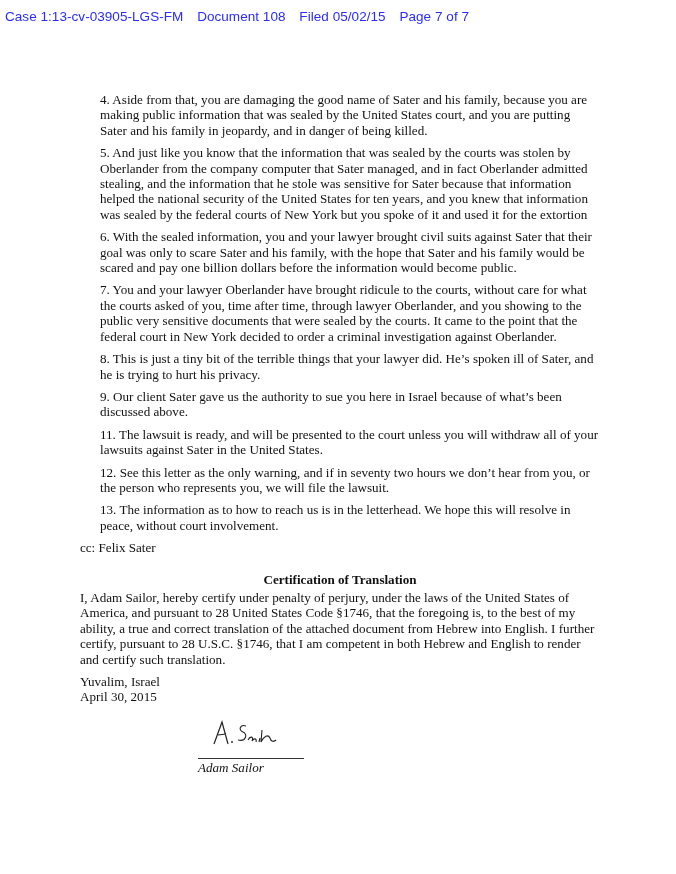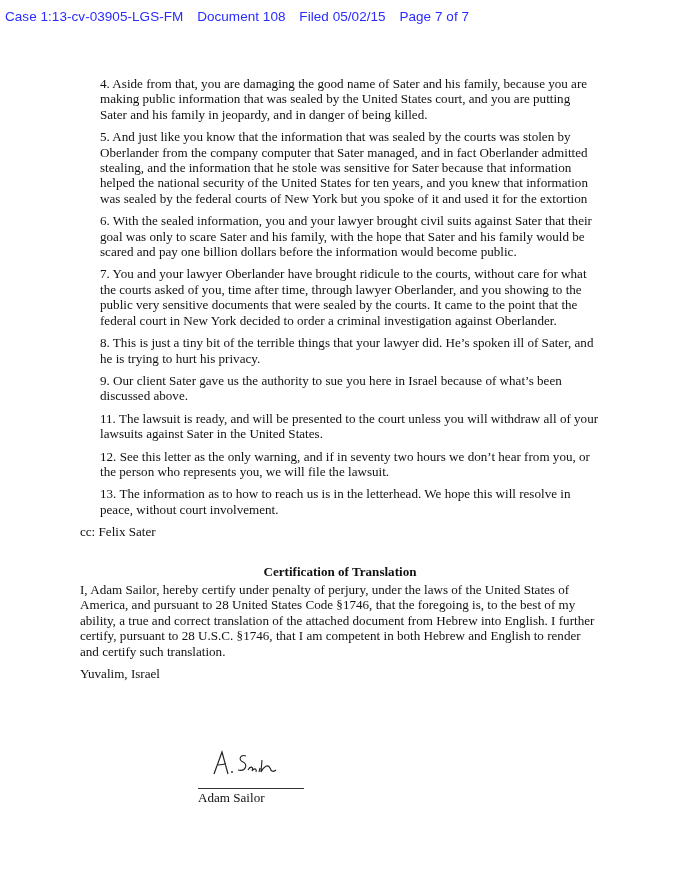--- a/index.html
+++ b/index.html
@@ -4,31 +4,31 @@
 <style>
   html, body { margin: 0; padding: 0; background: #ffffff; }
   body { width: 676px; height: 874px; position: relative; overflow: hidden; }
   .header {
     position: absolute; top: 9px; left: 0; width: 676px; text-align: left;
     font-family: "Liberation Sans", sans-serif; font-size: 13.5px; color: #2b2bff;
     letter-spacing: 0.05px;
   }
   .header span { margin: 0 5px; }
   .doc {
-    position: absolute; left: 80px; top: 76px; width: 520px;
+    position: absolute; left: 80px; top: 92px; width: 520px;
     font-family: "Liberation Serif", serif; font-size: 13.1px; line-height: 15.4px; color: #111;
   }
   .items { padding-left: 20px; }
   .item { margin: 0 0 7px 0; }
   .sig-line { margin: 12px 0 0 0; }
   .cc { margin: 6px 0 0 0; }
-  .cert-title { text-align: center; font-weight: bold; margin: 24px 0 0 0; }
+  .cert-title { text-align: center; font-weight: bold; margin: 16px 0 0 0; }
   .cert-body { margin: 3px 0 0 0; }
   .place { margin: 7px 0 0 0; }
-  .signature-block { position: absolute; left: 198px; top: 748px; width: 110px; }
+  .signature-block { position: absolute; left: 198px; top: 718px; width: 110px; font-style: italic; }
   .signature { height: 32px; position: relative; }
   .signature svg { position: absolute; left: 12px; top: 0; }
   .sig-rule { border-top: 1px solid #333; width: 106px; margin-top: 8px; }
   .signer { font-family: "Liberation Serif", serif; font-size: 13.1px; color: #111; margin-top: 1px; }
 </style>
 </head>
 <body>
 
 <div class="header">
   <span>Case 1:13-cv-03905-LGS-FM</span>
@@ -46,20 +46,21 @@
     <p class="item">8.   This is just a tiny bit of the terrible things that your lawyer did. He’s spoken ill of Sater, and he is trying to hurt his privacy.</p>
     <p class="item">9.   Our client Sater gave us the authority to sue you here in Israel because of what’s been discussed above.</p>
     <p class="item">11. The lawsuit is ready, and will be presented to the court unless you will withdraw all of your lawsuits against Sater in the United States.</p>
     <p class="item">12. See this letter as the only warning, and if in seventy two hours we don’t hear from you, or the person who represents you, we will file the lawsuit.</p>
     <p class="item">13. The information as to how to reach us is in the letterhead. We hope this will resolve in peace, without court involvement.</p>
   </div>
   <p class="cc">cc: Felix Sater</p>
   <p class="cert-title">Certification of Translation</p>
   <p class="cert-body">I, Adam Sailor, hereby certify under penalty of perjury, under the laws of the United States of America, and pursuant to 28 United States Code §1746, that the foregoing is, to the best of my ability, a true and correct translation of the attached document from Hebrew into English. I further certify, pursuant to 28 U.S.C. §1746, that I am competent in both Hebrew and English to render and certify such translation.</p>
   <p class="place">Yuvalim, Israel</p>
+  <p style="margin:0">April 30, 2015</p>
 </div>
 
 <div class="signature-block">
   <div class="signature">
     <svg width="80" height="32" viewBox="0 0 80 32">
       <path d="M4 26 L12 4 L18 26 M8 17 L16 16" fill="none" stroke="#222" stroke-width="1.2"></path>
       <circle cx="22" cy="24" r="0.9" fill="#222"></circle>
       <path d="M36 8 C30 6 28 12 33 14 C38 16 36 24 28 22 M38 22 C40 18 44 18 42 23 C44 20 47 20 46 24 M50 20 L49 24 M52 12 L51 24 C54 18 58 16 60 20 C61 24 64 24 66 22" fill="none" stroke="#222" stroke-width="1.1"></path>
     </svg>
   </div>

